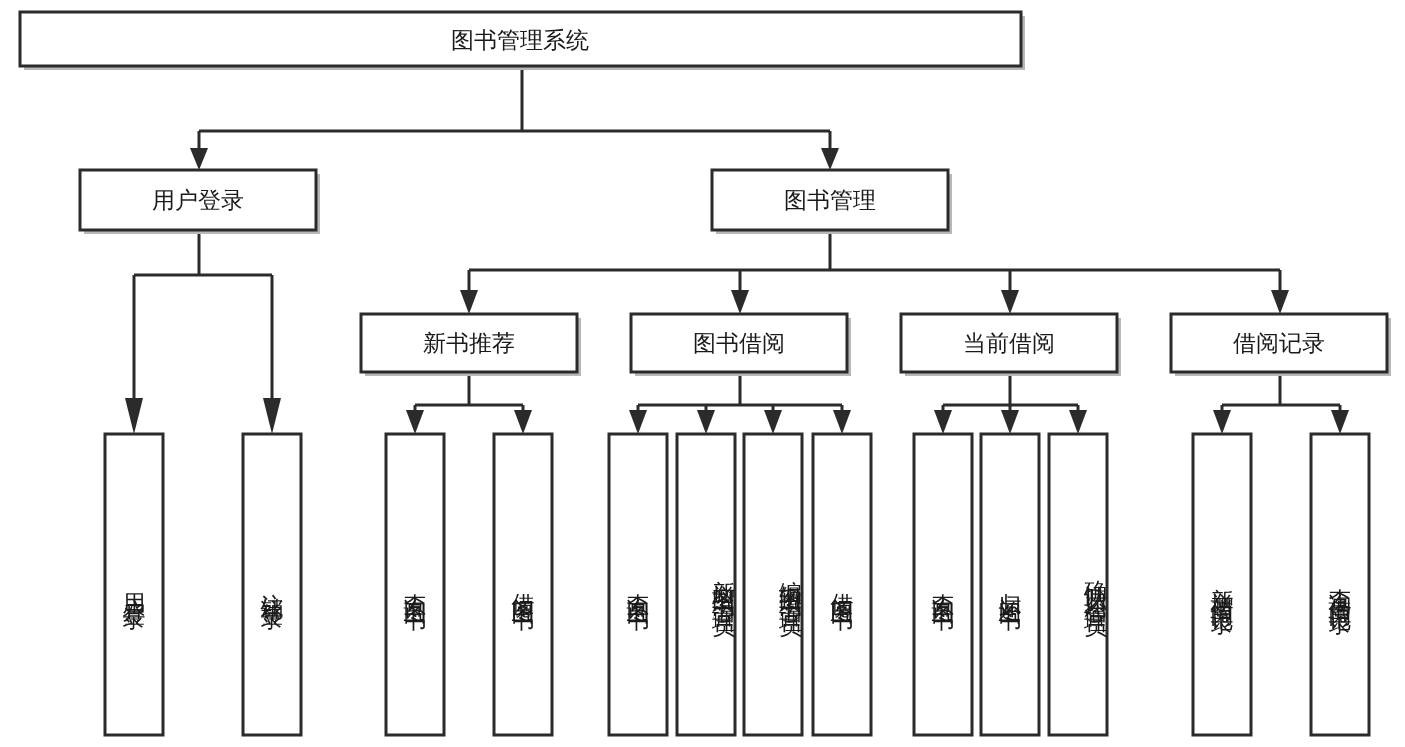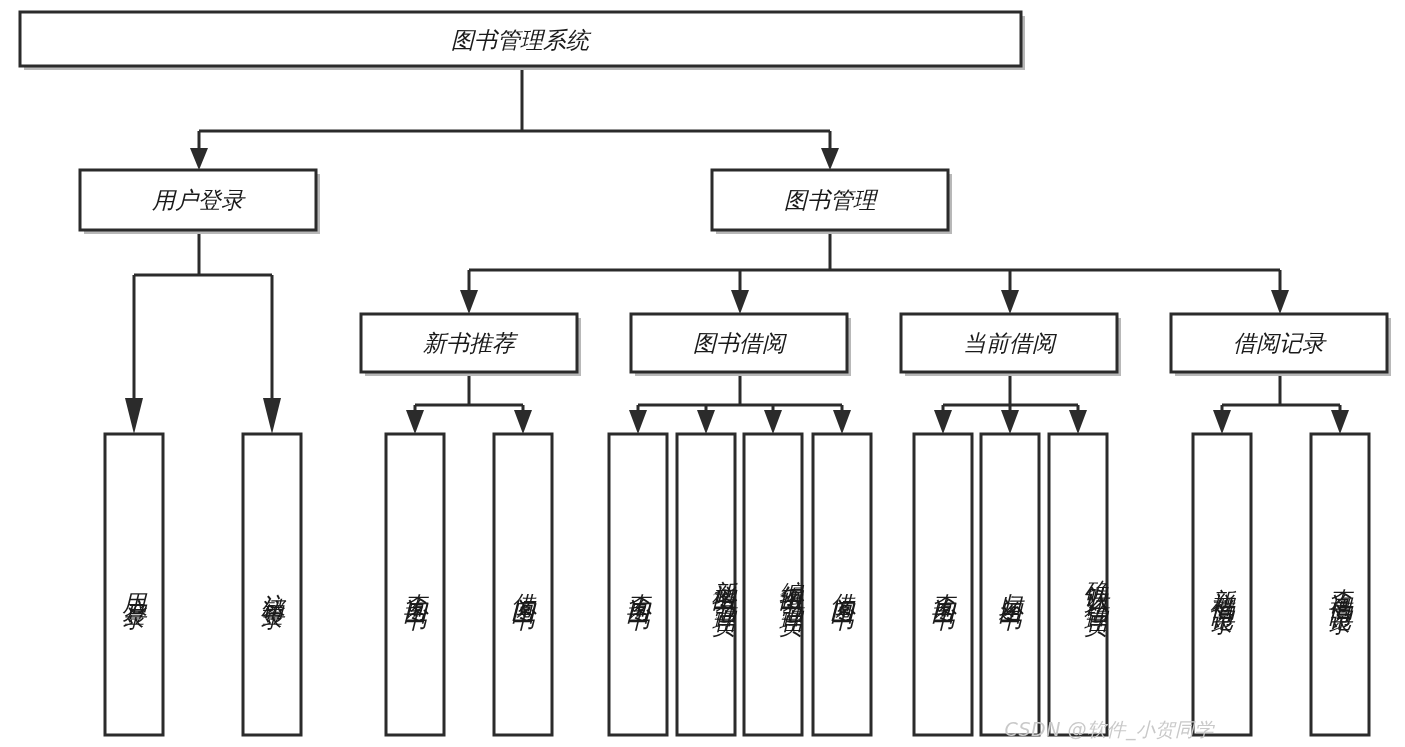--- a/index.html
+++ b/index.html
@@ -1,21 +1,21 @@
 <!DOCTYPE html>
 <html><head>
 <meta charset="utf-8">
 <style>
   html,body{margin:0;padding:0;background:#ffffff;}
   body{
     width:1405px;height:747px;overflow:hidden;
     font-family:"DejaVu Sans","Liberation Sans",sans-serif;
     position:relative;
   }
-  #stage{position:absolute;left:0;top:0;width:1222px;height:747px;font-style:italic;}
+  #stage{position:absolute;left:0;top:0;width:1222px;height:747px;}
   svg{display:block;}
   .node-rect{fill:#ffffff;stroke:#2b2b2b;stroke-width:3;}
   .node-shadow{fill:#b8b8b8;}
   .conn{stroke:#2b2b2b;stroke-width:3;fill:none;}
   .arrow-head{fill:#2b2b2b;stroke:none;}
   .hlabel{
     font-family:"DejaVu Sans","Liberation Sans",sans-serif;
     font-size:23px;fill:#1a1a1a;text-anchor:middle;
     dominant-baseline:middle;
   }
@@ -222,15 +222,14 @@
     <div class="vlabel-wrap" style="align-items:flex-start;">确认归还（管理员）</div>
   </div>
 
   <div class="vbox" style="left:1193px;top:434px;width:58px;height:301px;">
     <div class="vlabel-wrap">新增借阅记录</div>
   </div>
   <div class="vbox" style="left:1311px;top:434px;width:58px;height:301px;">
     <div class="vlabel-wrap">查询借阅记录</div>
   </div>
 
-  <div class="watermark">CSDN @软件_小贺同学</div>
 
 </div>
 
 </body></html>

